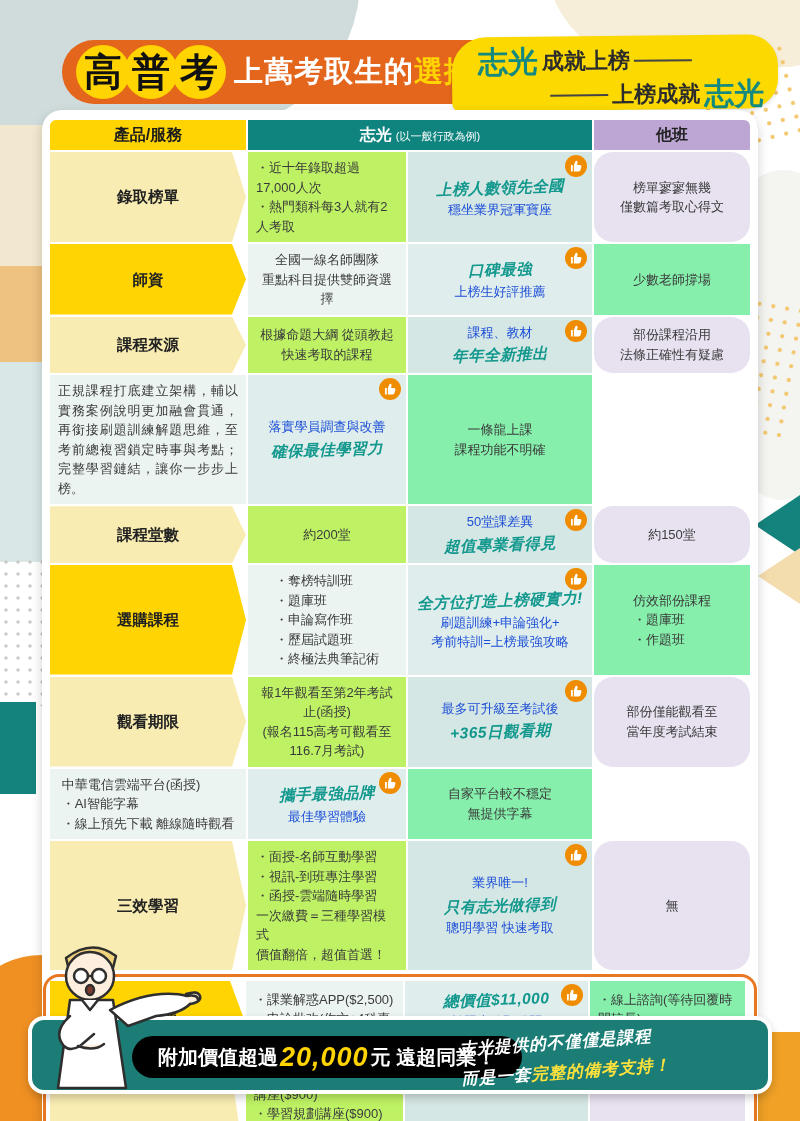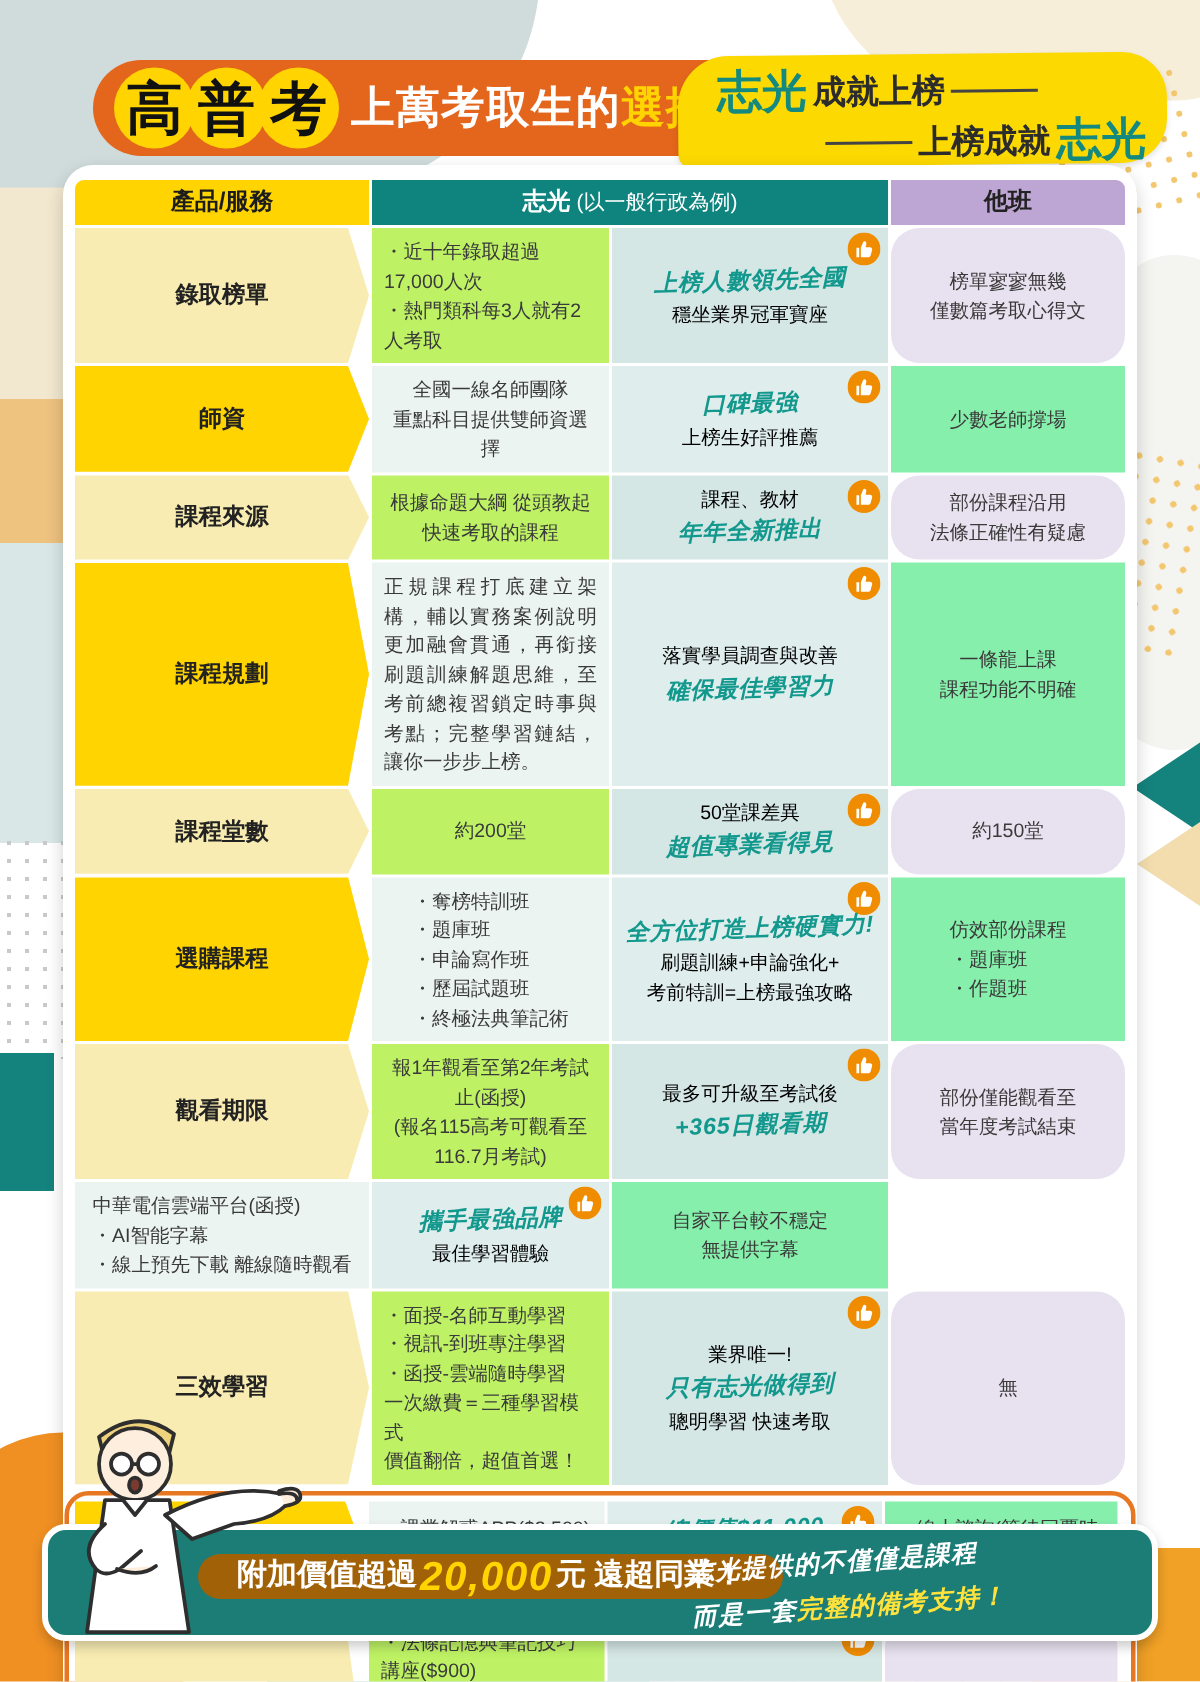--- a/index.html
+++ b/index.html
@@ -51,50 +51,50 @@
 
   
   .card { position:absolute; z-index:2; left:42px; top:110px; width:716px; background:#fff;
     border-radius:20px; padding:8px 8px 10px; box-shadow:0 5px 12px rgba(0,0,0,.18); }
   .trow { display:grid; grid-template-columns:196px 158px 184px 156px; gap:2px; margin-top:2px; }
   .cell { display:flex; flex-direction:column; justify-content:center; align-items:center;
     padding:6px 8px; font-size:13px; line-height:1.5; white-space:pre-line; text-align:center; }
   .thead .cell { font-weight:bold; font-size:16px; min-height:30px; padding:3px 6px; }
   .h-prod { background:#ffd400; color:#1c1c1c; border-radius:6px 0 0 0; }
   .h-brand { grid-column:2/4; background:#0f847e; color:#fff; flex-direction:row; align-items:baseline; gap:4px; }
-  .h-brand .note { font-size:14px; font-weight:normal; }
+  .h-brand .note { font-size:11px; font-weight:normal; }
   .h-other { background:#bda6d4; color:#222; border-radius:0 6px 0 0; }
 
   .label { font-weight:bold; font-size:15.5px; color:#222;
     clip-path:polygon(0 0, calc(100% - 14px) 0, 100% 50%, calc(100% - 14px) 100%, 0 100%); }
   .y-b { background:#ffd400; }
   .y-p { background:#f8ecb2; }
   .facts.a { background:#bef264; } .claim.a { background:#d5e7e4; } .other.a { background:#e8e2f0;border-radius:19px; }
   .facts.b { background:#ecf4f2; } .claim.b { background:#dfeeec; } .other.b { background:#86efac; }
 
   .tl  { align-items:flex-start; text-align:left; }
   .tlc { text-align:left; }
   .tlc > div { width:fit-content; margin:0 auto; text-align:left; }
   .para { text-align:justify; align-items:flex-start; }
 
   .claim { position:relative; }
-  .claim .pre, .claim .post { color:#000000; }
+  .claim .pre, .claim .post { color:#1d4ed8; }
   .claim .hand { color:#13988e; font-weight:bold; font-style:italic; font-size:15.5px;
     transform:rotate(-2deg); letter-spacing:0.5px; margin:1px 0; }
   .thumb { position:absolute; top:3px; right:5px; width:22px; height:22px; }
   .thumb svg { width:22px; height:22px; display:block; }
 
   .group { border:3px solid #e87722; border-radius:16px; margin:4px -7px 0; padding:2px 4px 4px; position:relative; }
   .group .trow { grid-template-columns:194px 157px 183px 155px; }
 
   
   .banner { position:absolute; z-index:3; left:28px; top:1016px; width:744px; height:78px;
     background:#1b7d76; border:4px solid #fff; border-radius:16px; box-shadow:0 4px 8px rgba(0,0,0,.2); }
-  .pill { position:absolute; left:100px; top:16px; height:30px; padding:0 26px; background:#a16207;
-    border-radius:24px; display:flex; color:#fff; font-weight:bold; font-size:20px; }
+  .pill { position:absolute; left:100px; top:16px; height:42px; padding:0 26px; background:#000000;
+    border-radius:24px; display:flex; align-items:center; color:#fff; font-weight:bold; font-size:20px; }
   .pill .num { color:#ffd400; font-style:italic; font-size:27px; margin:0 2px; letter-spacing:1px; }
   .hand-note { position:absolute; left:428px; top:4px; width:310px; color:#fff; font-style:italic;
     font-weight:bold; font-size:16.5px; transform:rotate(-4deg); line-height:1.8; letter-spacing:1px; }
   .hand-note .yl { color:#ffe23c; }
 
   
   .mascot { position:absolute; z-index:4; left:18px; top:938px; width:200px; height:175px; }
 </style>
 </head>
 <body>
@@ -184,21 +184,20 @@
             <circle cx="12" cy="12" r="12" fill="#f08c00"></circle>
             <path fill="#fff" d="M6.5 11h2v7h-2zm3.2 7h5.4c.8 0 1.5-.5 1.7-1.3l1.1-4c.3-1-.5-1.9-1.6-1.9h-3.1l.5-2.7c.1-.7-.3-1.4-1-1.7-.5-.2-1 .1-1.3.5l-1.7 4.1v7z"></path>
           </svg></span>
       <div class="pre">課程、教材</div><div class="hand">年年全新推出</div><div class="post"></div>
     </div>
     <div class="cell other a">部份課程沿用
 法條正確性有疑慮</div>
   </div>
 
   <div class="trow" style="min-height:68px">
-    <div class="cell label y-b">課程規劃</div>
     <div class="cell facts b para">正規課程打底建立架構，輔以實務案例說明更加融會貫通，再銜接刷題訓練解題思維，至考前總複習鎖定時事與考點；完整學習鏈結，讓你一步步上榜。</div>
     <div class="cell claim b">
       <span class="thumb"><svg viewBox="0 0 24 24">
             <circle cx="12" cy="12" r="12" fill="#f08c00"></circle>
             <path fill="#fff" d="M6.5 11h2v7h-2zm3.2 7h5.4c.8 0 1.5-.5 1.7-1.3l1.1-4c.3-1-.5-1.9-1.6-1.9h-3.1l.5-2.7c.1-.7-.3-1.4-1-1.7-.5-.2-1 .1-1.3.5l-1.7 4.1v7z"></path>
           </svg></span>
       <div class="pre">落實學員調查與改善</div><div class="hand">確保最佳學習力</div><div class="post"></div>
     </div>
     <div class="cell other b">一條龍上課
 課程功能不明確</div>

